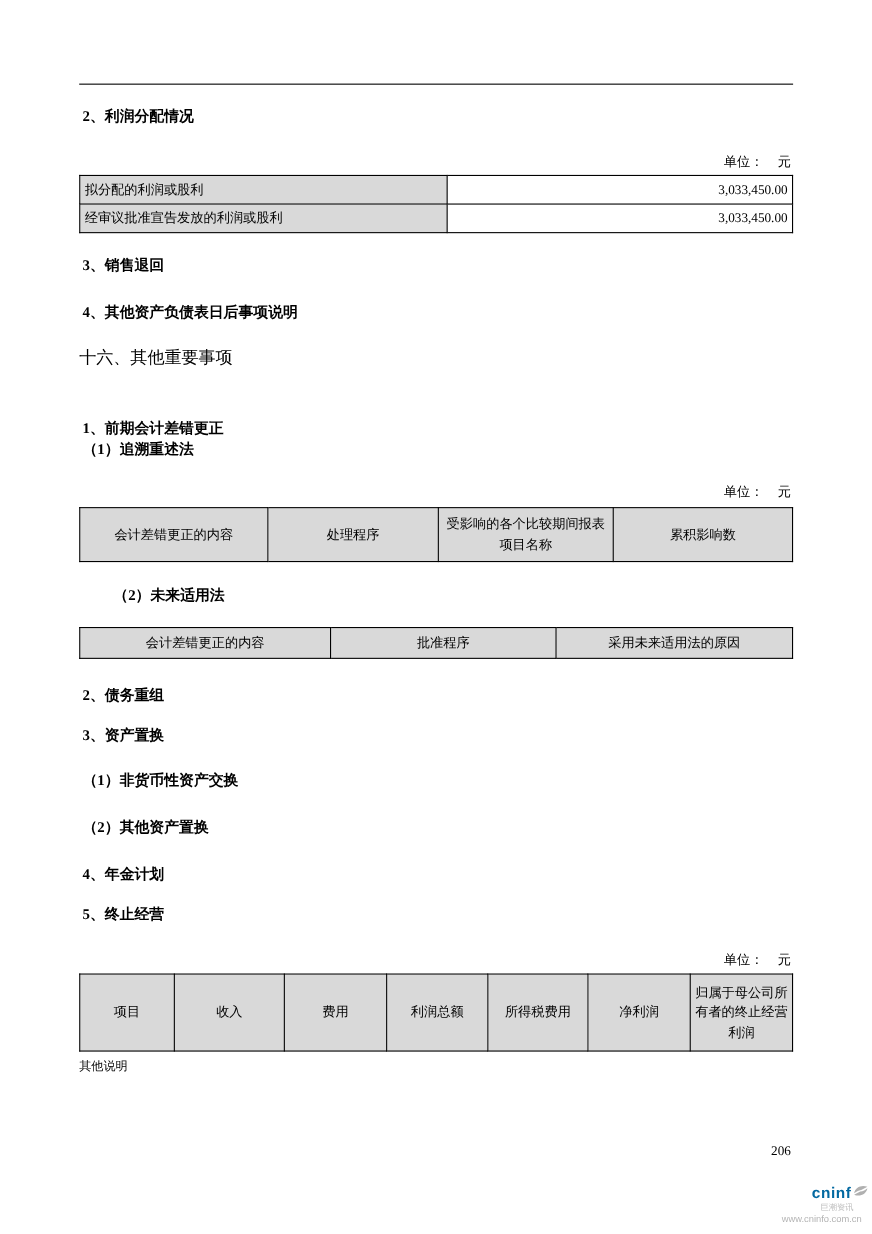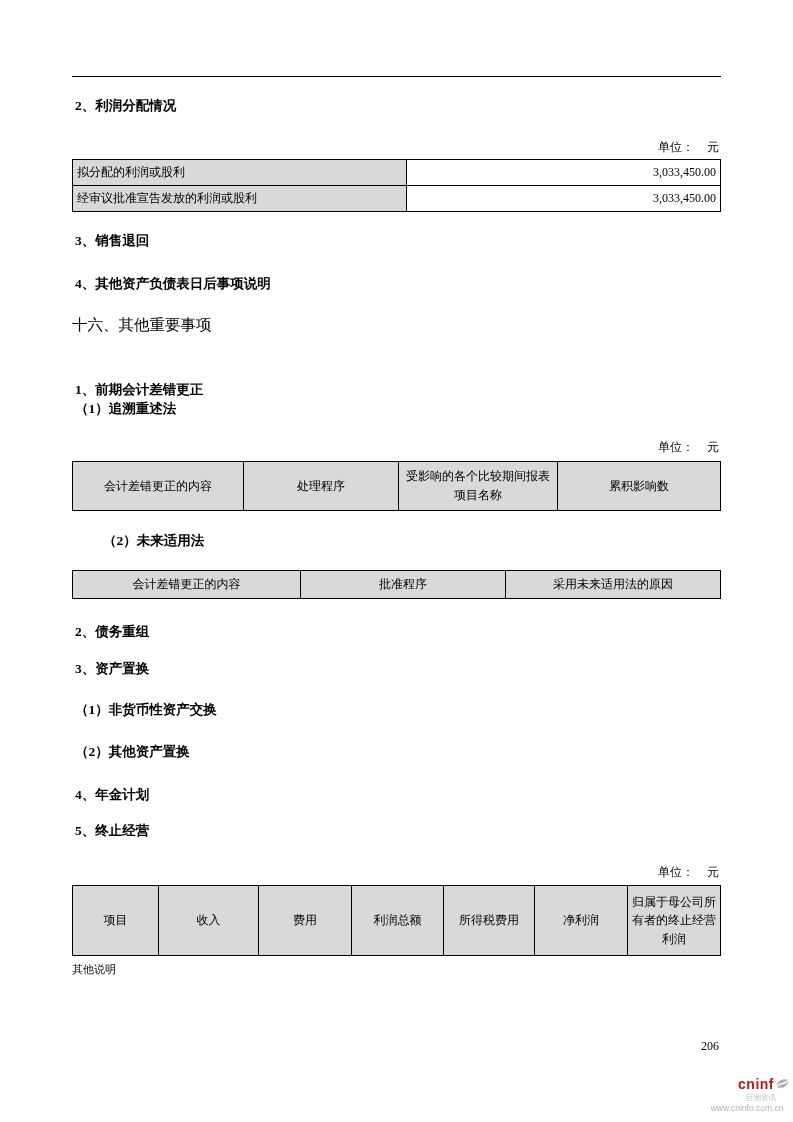--- a/index.html
+++ b/index.html
@@ -63,21 +63,21 @@
     right: 74px; top: 1039px; font-size: 12px; text-align: right;
   }
 
   
   .cninfo-logo {
     right: 3px; top: 1076px; width: 86px;
     font-family: "Liberation Sans", "DejaVu Sans", sans-serif;
     color: #b4b4b4; text-align: center; line-height: 1.1;
   }
   .logo-row { display: flex; align-items: center; justify-content: flex-end; gap: 1px; }
-  .logo-name { font-size: 14px; font-weight: bold; letter-spacing: 0.5px; color: #b91c1c; }
+  .logo-name { font-size: 14px; font-weight: bold; letter-spacing: 0.5px; color: #0369a1; }
   .logo-swirl { display: inline-block; }
   .logo-subtitle { font-size: 7.5px; color: #bcbcbc; margin-top: 0px; text-align: right; padding-right: 14px; }
   .logo-url { font-size: 8.5px; color: #b4b4b4; margin-top: 2px; white-space: nowrap; }
 </style>
 </head>
 <body>
 
 <div class="page">
 
   <div class="abs header-rule"></div>

